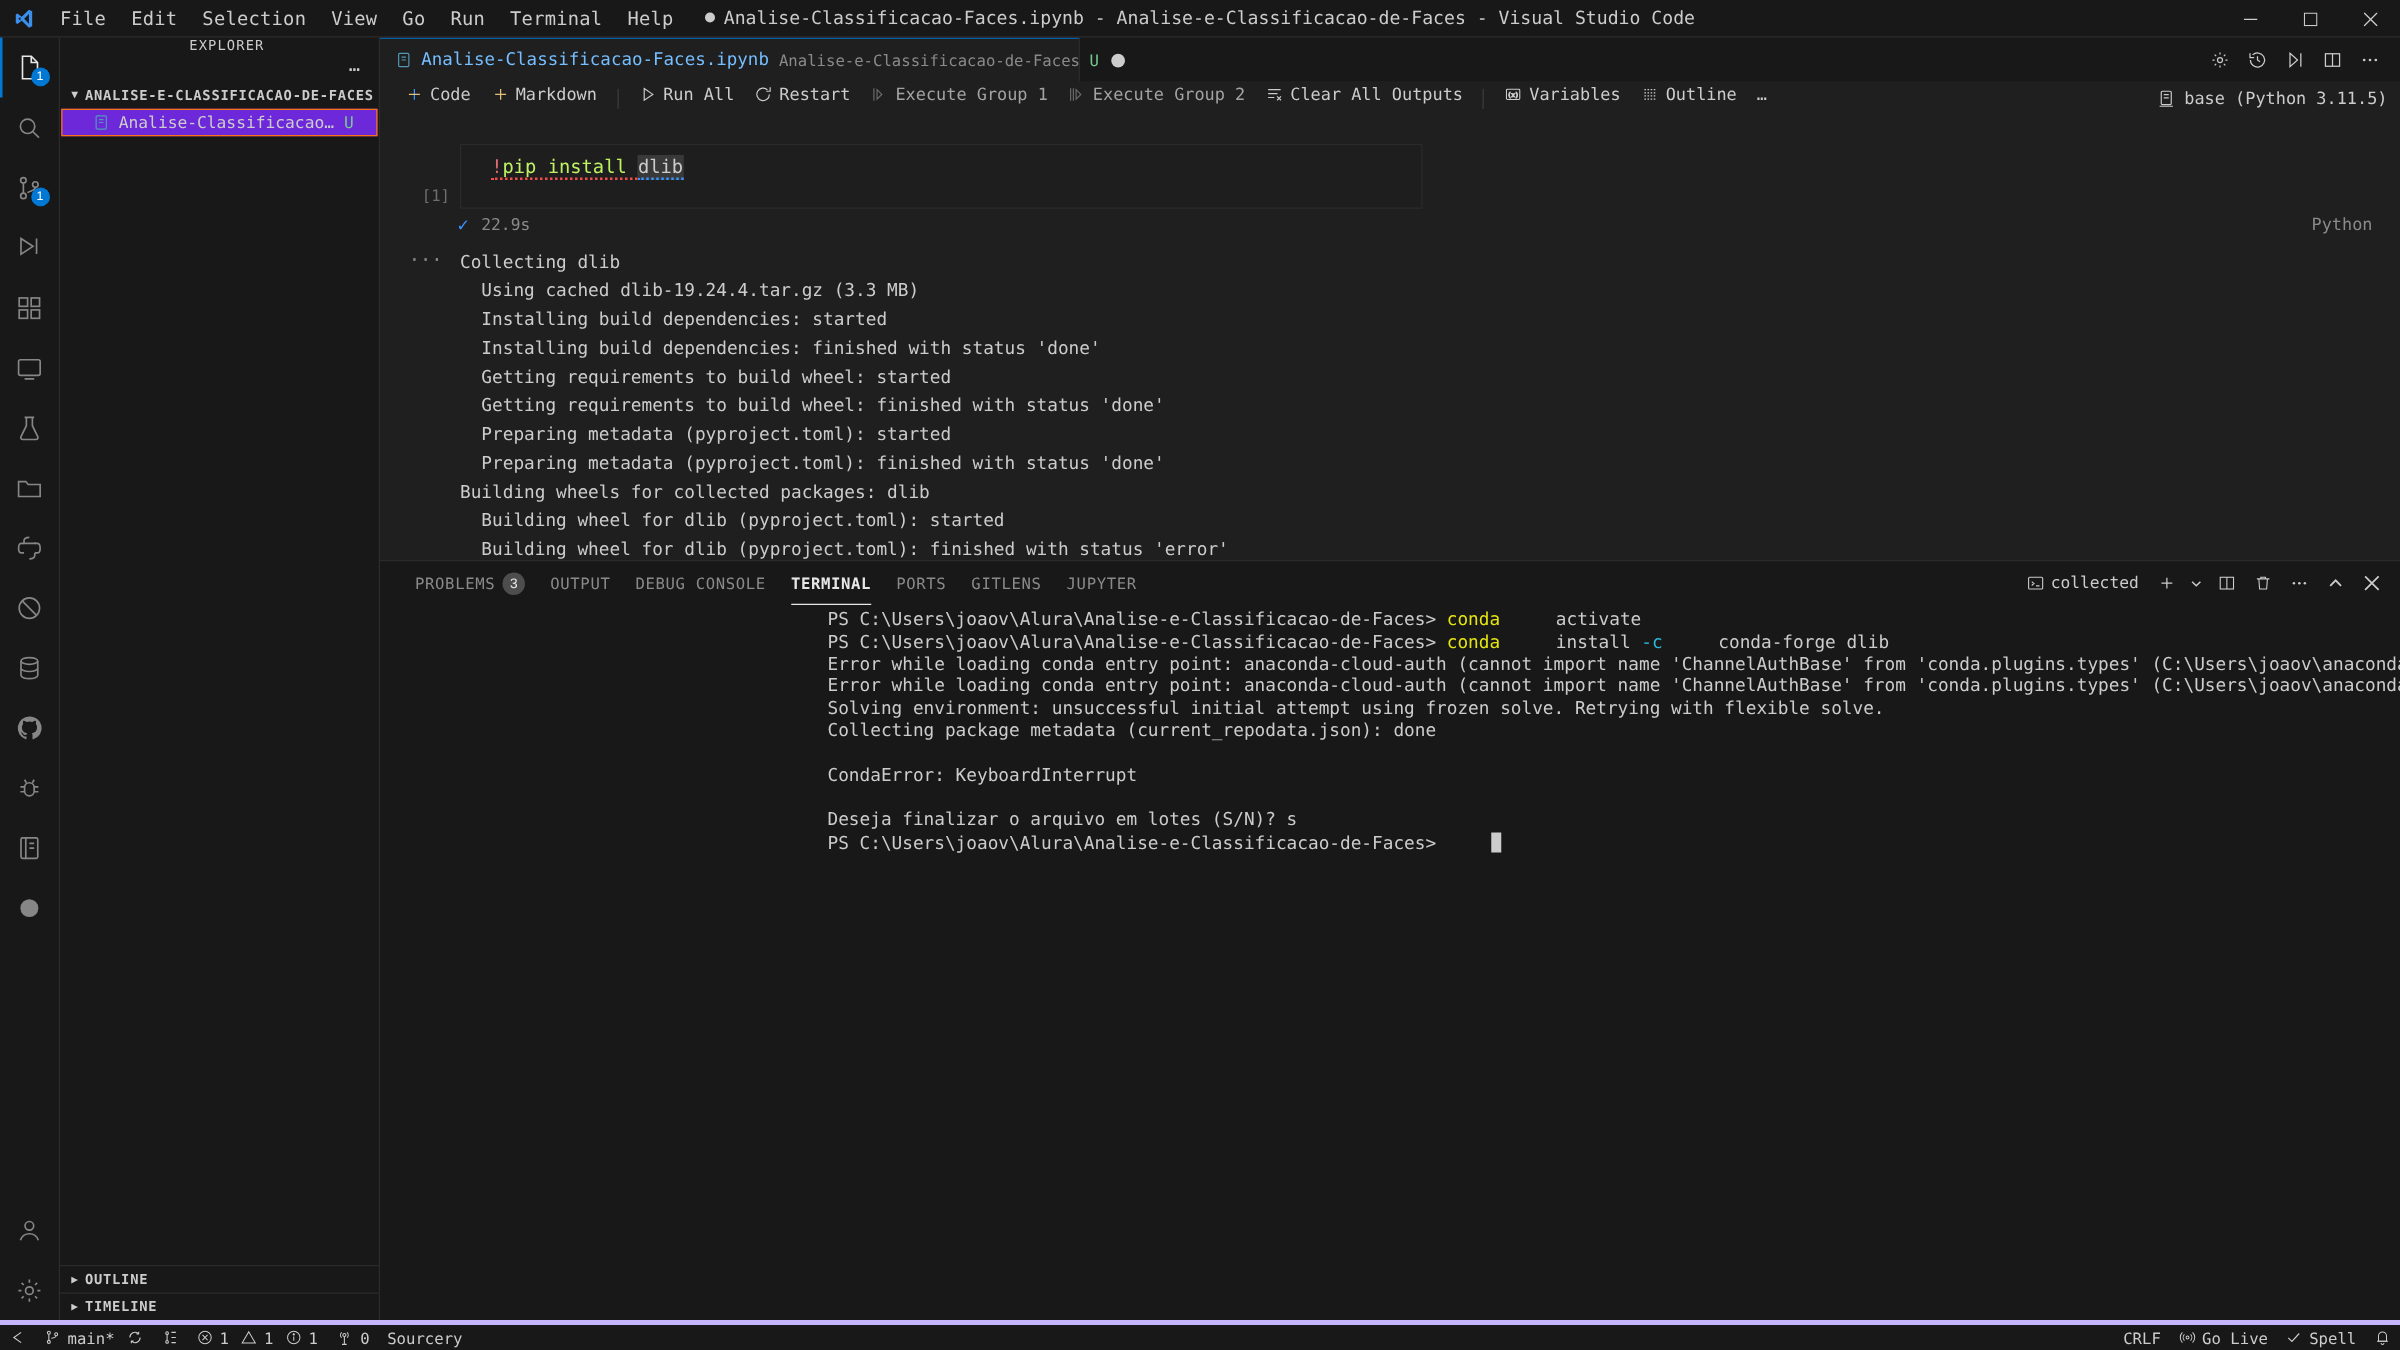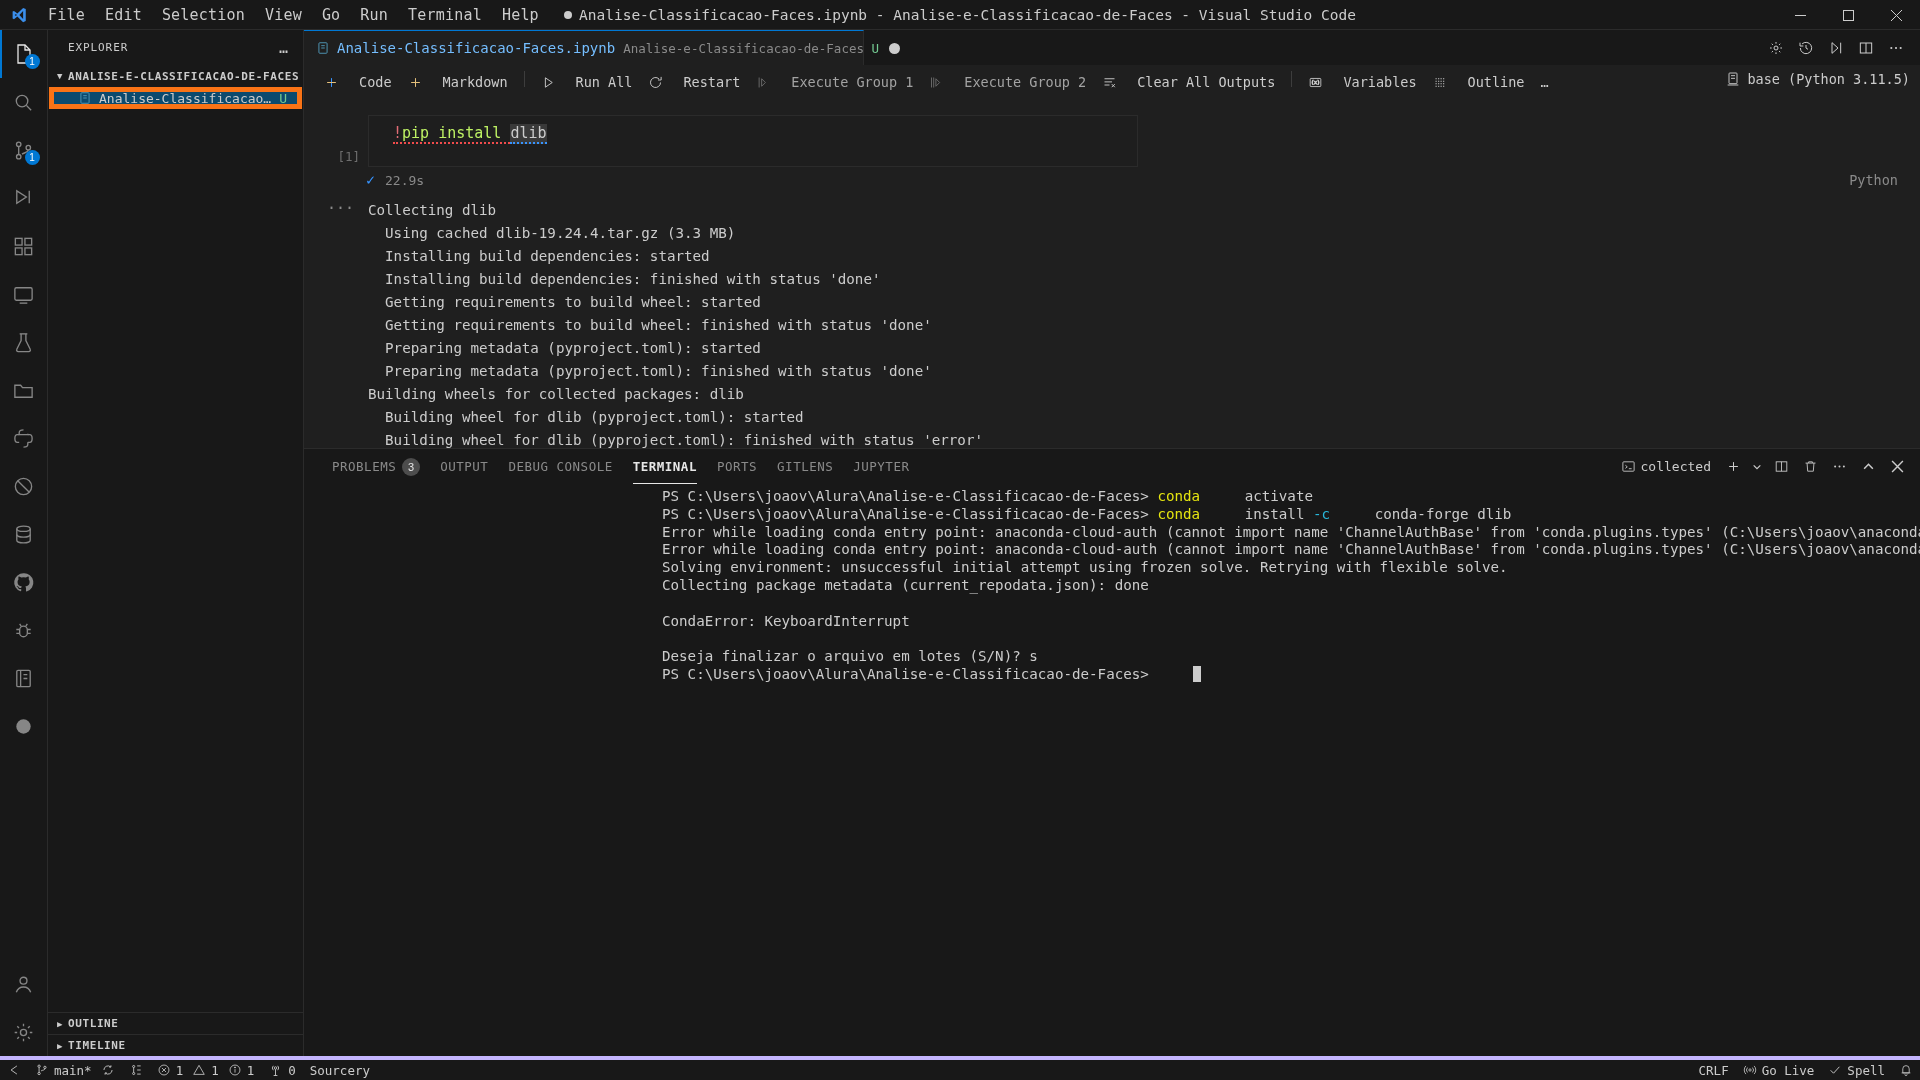--- a/index.html
+++ b/index.html
@@ -63,32 +63,33 @@
 
   
   .sidebar {
     width: 256px; flex: 0 0 256px; background: #181818; display: flex; flex-direction: column;
     border-right: 1px solid #2b2b2b;
   }
   .sidebar-header {
     height: 35px; display: flex; align-items: center; padding: 0 8px 0 20px;
     color: #cccccc; font-size: 11px; letter-spacing: .9px;
     font-family: "DejaVu Sans Mono", monospace;
+    flex-direction: column;
   }
   .sidebar-header .dots { margin-left: auto; color: #cccccc; font-size: 15px; letter-spacing:1px; padding-right:6px;}
   .section-head {
     height: 22px; display: flex; align-items: center; color: #cccccc;
     font-size: 11px; font-weight: bold; letter-spacing: .6px; padding-left: 4px;
     font-family: "DejaVu Sans Mono", monospace;
   }
   .chev { display:inline-block; width: 16px; text-align:center; font-size: 9px; color:#cccccc; }
   .tree-item {
     height: 22px; display: flex; align-items: center; padding-left: 24px;
     color: #cccccc; font-size: 13px; font-family: "DejaVu Sans Mono", monospace;
-    background: #0c4a6e; border: 5px solid #f97316; margin: 0 1px;
+    background: #6d28d9; border: 1px solid #f97316; margin: 0 1px;
   }
   .tree-item .fname { color: #cccccc; }
   .sidebar-bottom { margin-top: auto; }
   .collapsed-section {
     height: 22px; display: flex; align-items: center; color: #cccccc; font-size: 11px;
     font-weight: bold; letter-spacing: .6px; padding-left: 4px; border-top: 1px solid #2b2b2b;
     font-family: "DejaVu Sans Mono", monospace;
   }
 
   
@@ -105,21 +106,21 @@
   .tab-dirty { width: 11px; height: 11px; border-radius: 50%; background: #cccccc; margin-left: 10px; flex:0 0 11px;}
   .tabbar-actions { margin-left: auto; display: flex; align-items: center; gap: 2px; padding-right: 10px; }
   .tb-act { width: 28px; height: 28px; display:flex; align-items:center; justify-content:center; color:#cccccc; }
 
   
   .nb-toolbar {
     height: 28px; flex: 0 0 28px; display: flex; align-items: center; background: #1f1f1f;
     padding-left: 12px; gap: 0px;
   }
   .nb-btn {
-    display: flex; align-items: flex-end; gap: 20px; padding: 0 8px; height: 22px;
+    display: flex; align-items: flex-start; gap: 5px; padding: 0 8px; height: 22px;
     color: #cccccc; font-size: 13.5px; font-family: "DejaVu Sans Mono", monospace; white-space: nowrap;
   }
   .nb-btn.disabled { color: #a3a3a3; }
   .nb-sep { width: 1px; height: 16px; background: #3d3d3d; margin: 0 8px; }
   .nb-kernel {
     margin-left: auto; display: flex; align-items: center; gap: 6px; padding: 0 10px;
     color: #cccccc; font-size: 13.5px; font-family: "DejaVu Sans Mono", monospace;
   }
 
   

